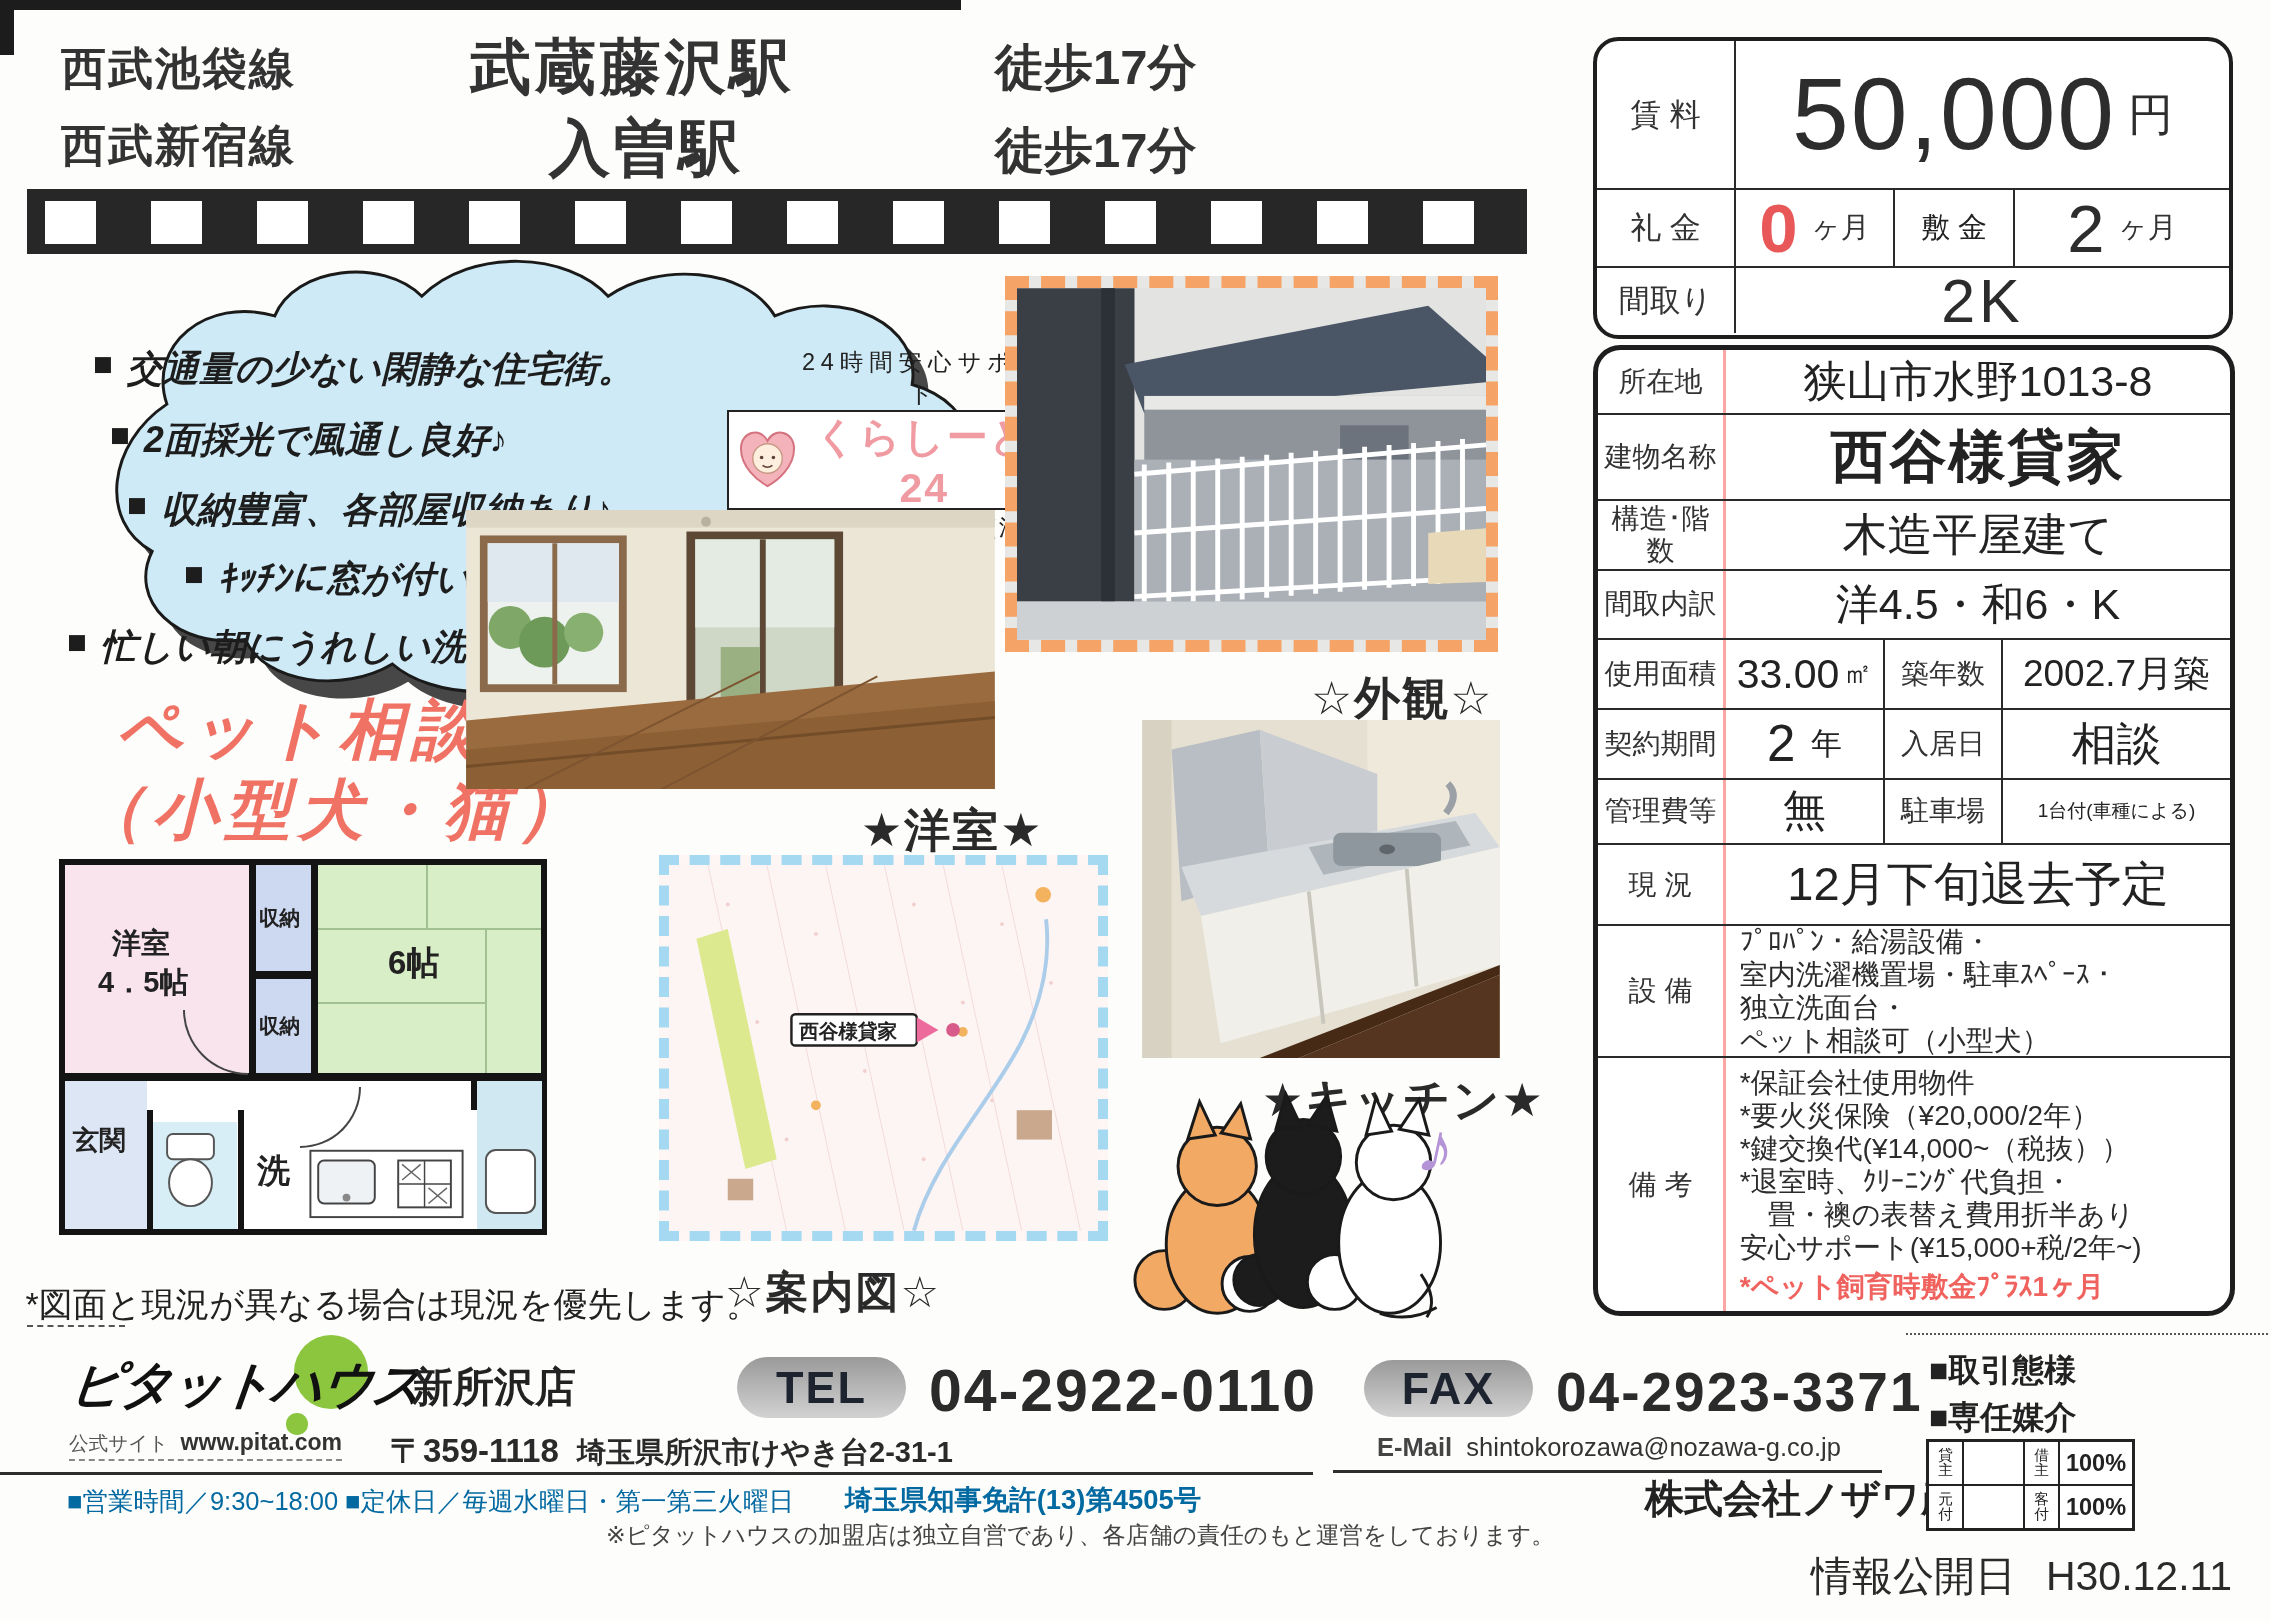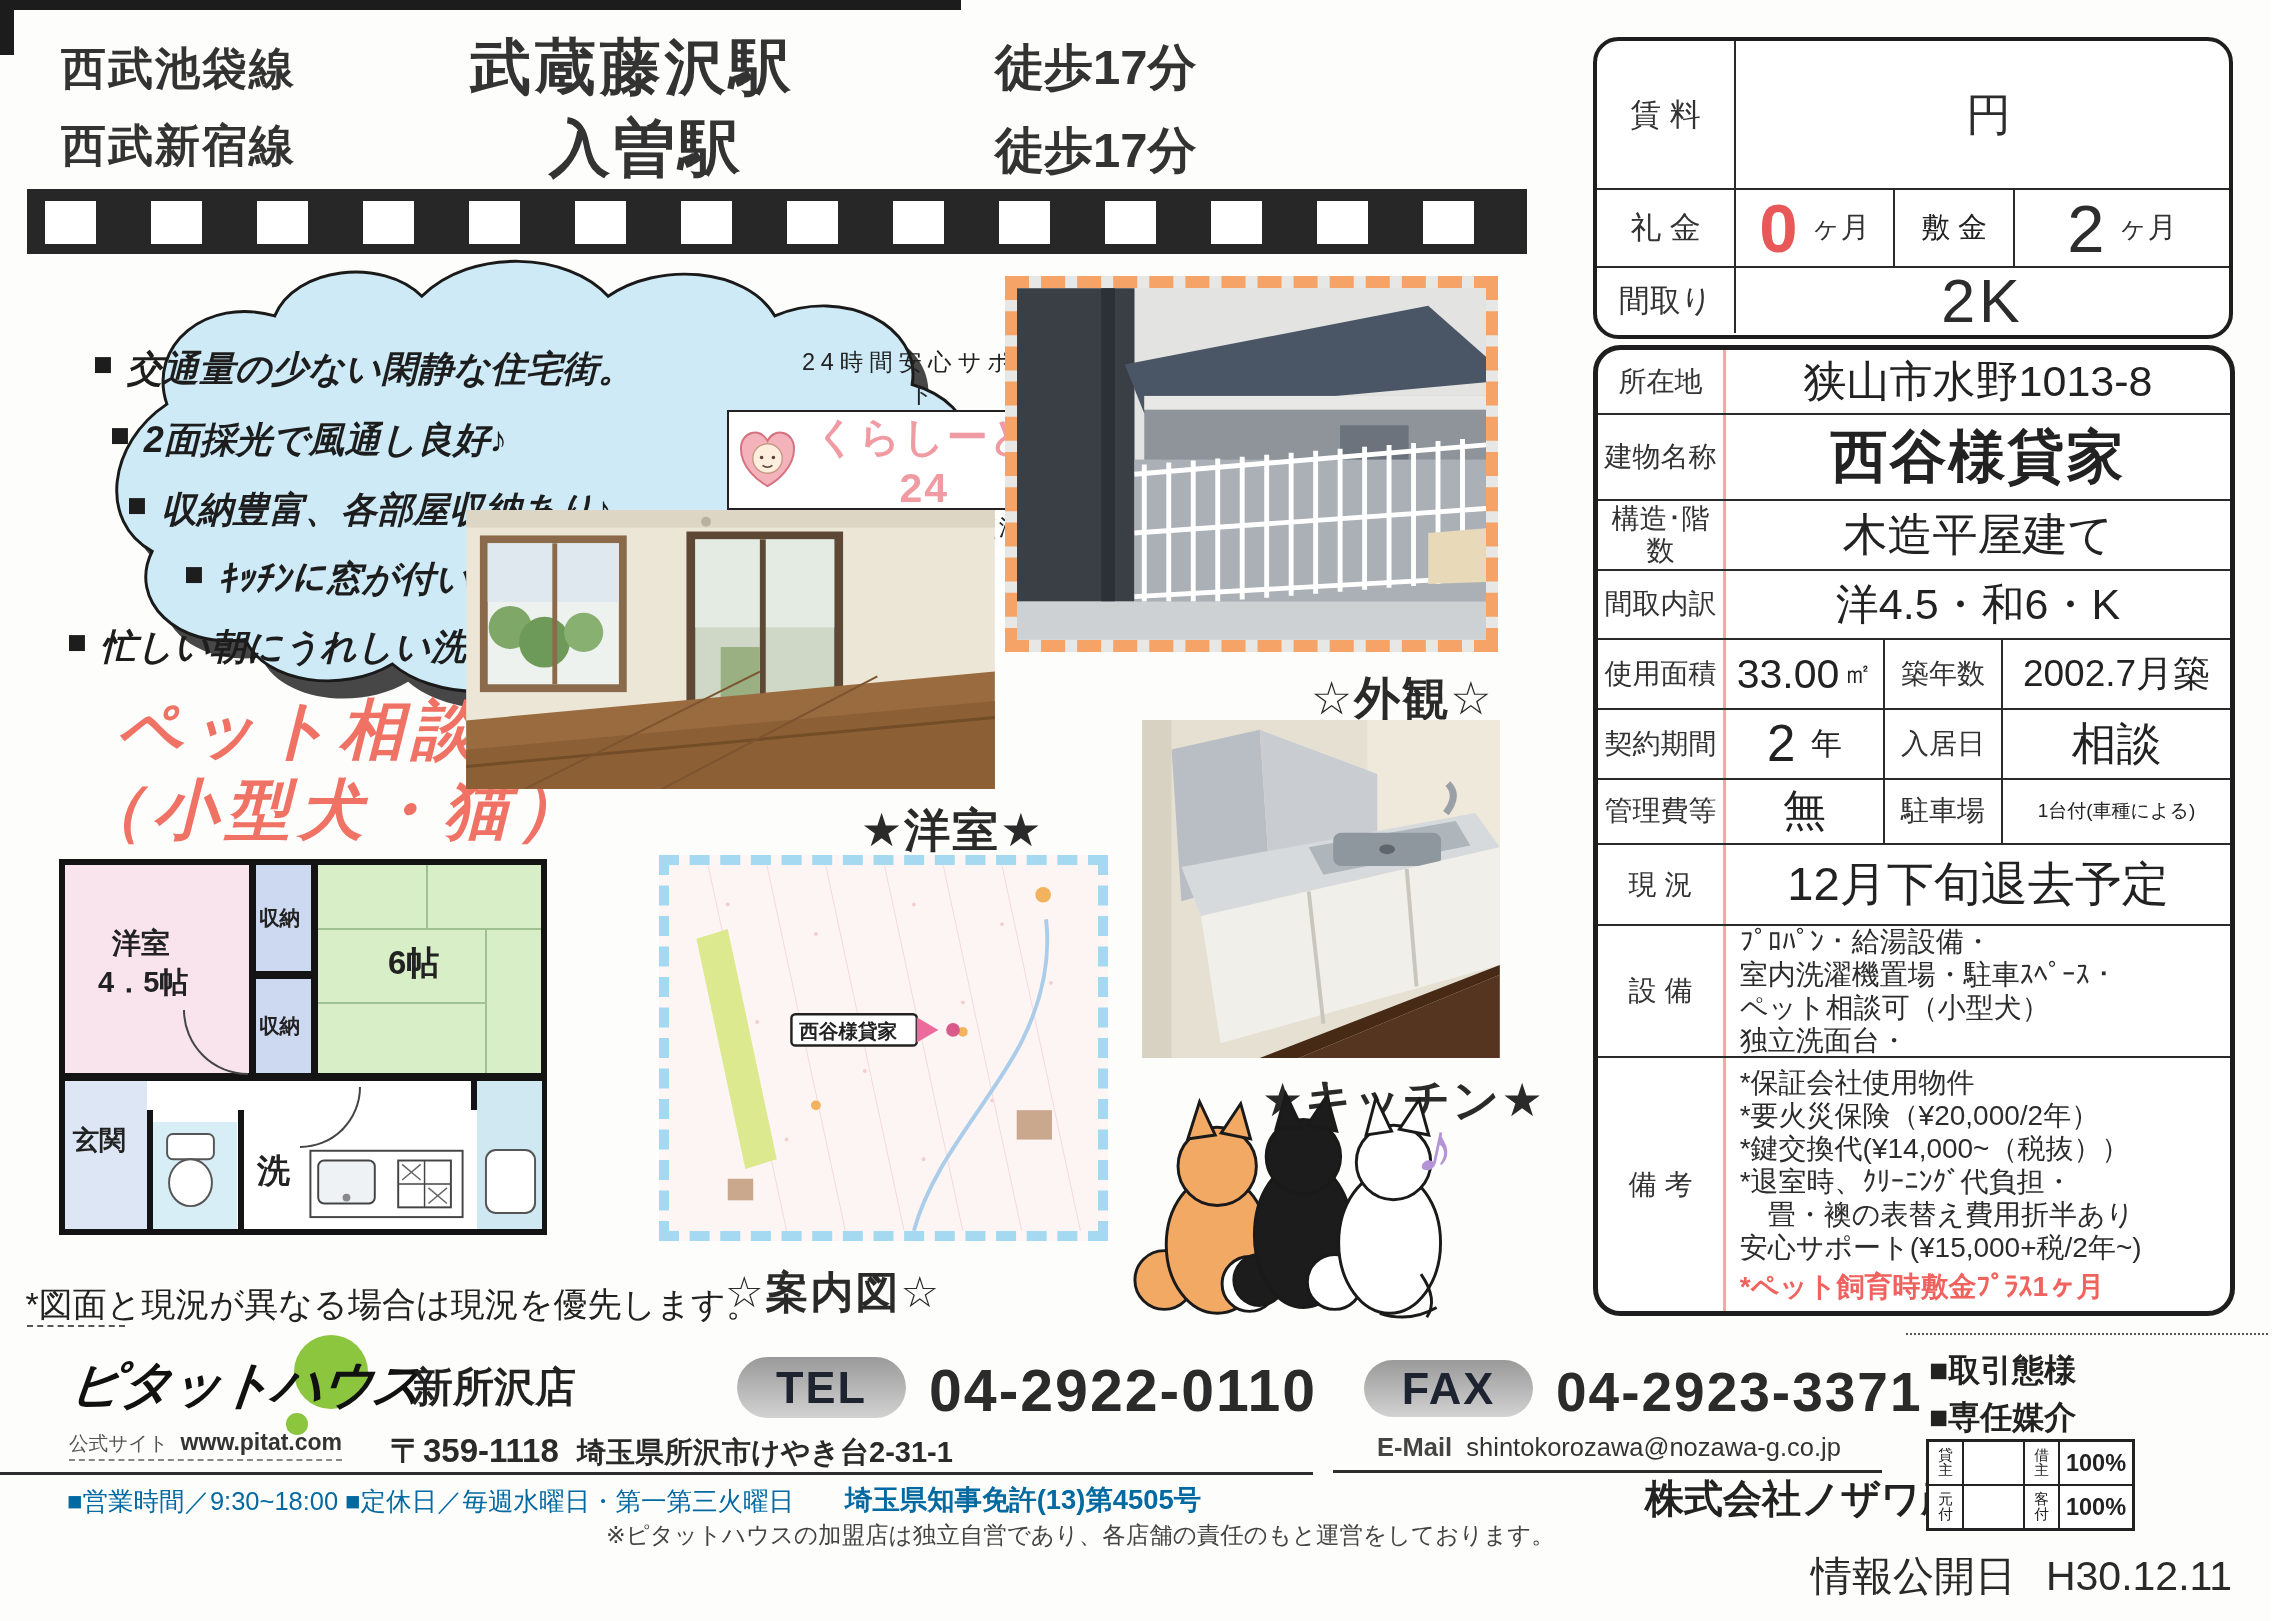--- a/index.html
+++ b/index.html
@@ -340,20 +340,21 @@
     <div class="arc" style="left:118px;top:145px;width:63px;height:63px;"></div>
     <div class="arc" style="left:235px;top:222px;width:59px;height:59px;transform:scaleX(-1);"></div>
   </div>
 
   <div class="abs" style="left:25.5px;top:1282px;font-size:34px;color:#222;">*図面と現況が異なる場合は現況を優先します。</div>
 
   <div class="abs ptable" style="left:1593px;top:37px;width:632px;height:294px;">
     <div class="prow" style="height:147px;">
       <div class="pcell plabel">賃  料</div>
       <div class="pcell" style="flex:1;">
+        <span class="rent-v">50,000</span>
         <span class="rent-u">円</span>
       </div>
     </div>
     <div class="prow" style="height:76px;">
       <div class="pcell plabel">礼  金</div>
       <div class="pcell" style="width:157px;">
         <span class="zero">0</span>
         <span class="small-u">ヶ月</span>
       </div>
       <div class="pcell shikikin-box">敷  金</div>
@@ -411,22 +412,22 @@
     </div>
     <div class="drow" style="height:89px;">
       <div class="dlabel">現  況</div>
       <div class="dval" style="font-size:47px;">12月下旬退去予定</div>
     </div>
     <div class="drow" style="height:130px;">
       <div class="dlabel">設  備</div>
       <div class="lines-cell">
         <div>ﾌﾟﾛﾊﾟﾝ・給湯設備・</div>
         <div>室内洗濯機置場・駐車ｽﾍﾟｰｽ・</div>
+        <div>独立洗面台・</div>
         <div>ペット相談可（小型犬）</div>
-        <div>独立洗面台・</div>
       </div>
     </div>
     <div class="drow" style="flex:1;">
       <div class="dlabel">備  考</div>
       <div class="lines-cell">
         <div>*保証会社使用物件</div>
         <div>*要火災保険（¥20,000/2年）</div>
         <div>*鍵交換代(¥14,000~（税抜））</div>
         <div>*退室時、ｸﾘｰﾆﾝｸﾞ代負担・</div>
         <div>　畳・襖の表替え費用折半あり</div>

